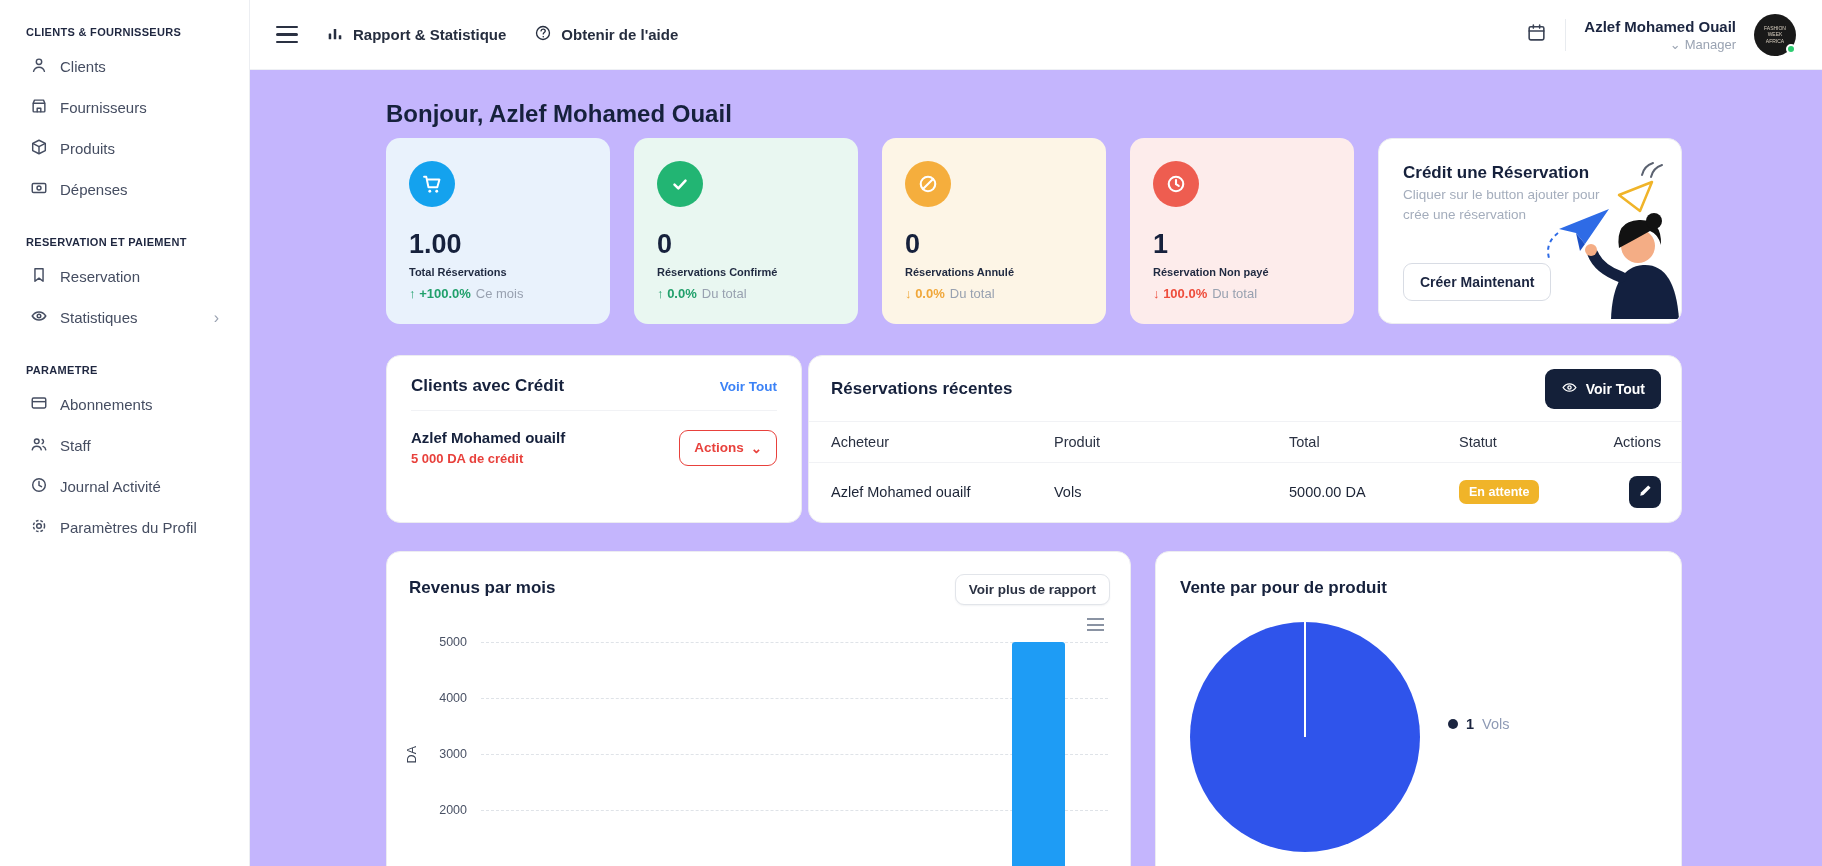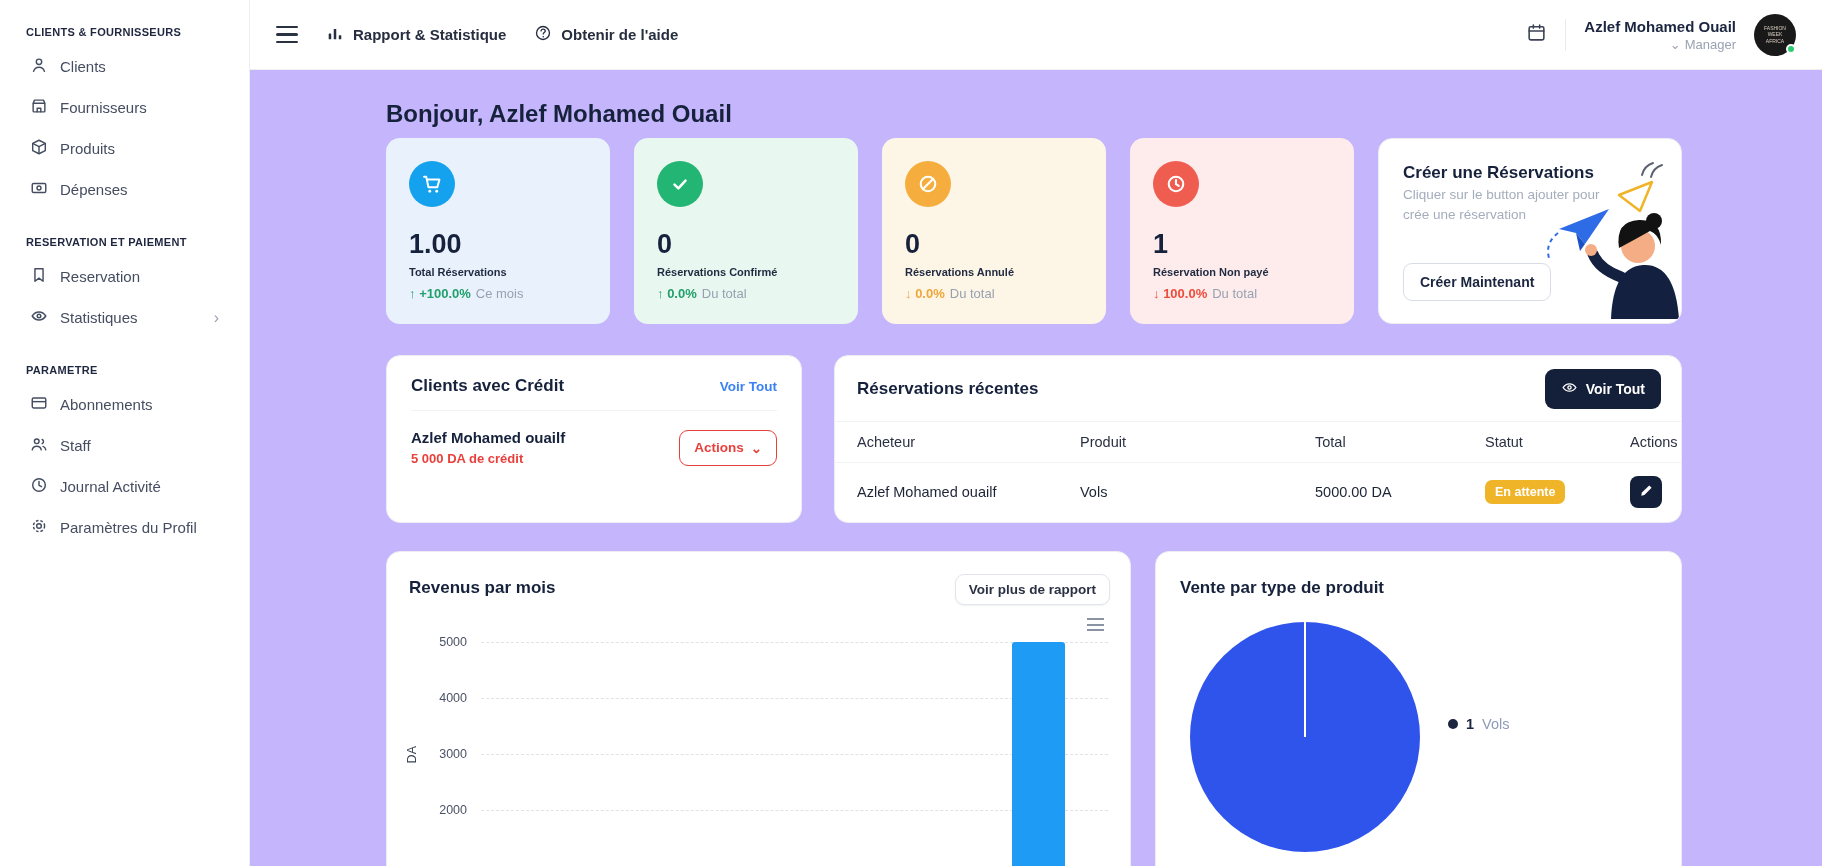--- a/index.html
+++ b/index.html
@@ -59,21 +59,21 @@
 
   .promo { flex:1; background:#fff; border:1px solid #ececf1; border-radius:14px;
     position:relative; padding:24px; overflow:hidden; }
   .promo-title { font-size:17px; font-weight:800; color:#16213c; }
   .promo-sub { font-size:13.5px; color:#a4adbc; width:205px; margin-top:2px; line-height:1.45; }
   .promo-btn { position:absolute; left:24px; bottom:22px; background:#fff; border:1px solid #d8dce4;
     border-radius:9px; padding:10px 16px; font-size:14px; color:#1b2540; font-weight:600; cursor:pointer; }
   .promo-art { position:absolute; right:0; bottom:0; }
 
   
-  .row2 { display:flex; gap:32px; margin-bottom:28px; }
+  .row2 { display:flex; gap:6px; margin-bottom:28px; }
   .credit-card { width:416px; height:168px; background:#fff; border:1px solid #ececf1;
     border-radius:14px; padding:20px 24px; }
   .card-head { display:flex; justify-content:space-between; align-items:center;
     padding-bottom:14px; border-bottom:1px solid #f1f2f5; }
   .card-title { font-size:17px; font-weight:800; color:#16213c; }
   .link { font-size:13.5px; color:#3b82f6; font-weight:600; cursor:pointer; }
   .client-row { display:flex; justify-content:space-between; align-items:center; margin-top:18px; }
   .client-name { font-size:15px; font-weight:700; color:#16213c; }
   .client-credit { font-size:13px; color:#e8413c; font-weight:600; margin-top:5px; }
   .actions-btn { border:1px solid #e8413c; color:#e8413c; background:#fff; border-radius:9px;
@@ -345,21 +345,21 @@
           </div>
           <div class="stat-value">1</div>
           <div class="stat-label">Réservation Non payé</div>
           <div class="stat-delta">
             <span class="pct down-red"><span>↓</span> <span>100.0%</span></span>
             <span class="sfx">Du total</span>
           </div>
         </div>
 
         <div class="promo">
-          <div class="promo-title">Créer une Réservations</div>
+          <div class="promo-title">Crédit une Réservation</div>
           <div class="promo-sub">Cliquer sur le button ajouter pour crée une réservation</div>
           <button class="promo-btn">Créer Maintenant</button>
           <span class="promo-art">
             <svg width="180" height="168" viewBox="0 0 180 168">
               <path d="M152 12 q-9 3 -11 12" stroke="#5b6270" stroke-width="2" fill="none" stroke-linecap="round"></path>
               <path d="M161 14 q-9 3 -11 12" stroke="#5b6270" stroke-width="2" fill="none" stroke-linecap="round"></path>
               <path d="M118 44 L151 31 L139 60 Z" fill="none" stroke="#f0b429" stroke-width="2.5" stroke-linejoin="round"></path>
               <path d="M58 78 L108 58 L84 93 L75 82 Z" fill="#2e6be6"></path>
               <path d="M75 82 L84 93 L79 100 Z" fill="#1b4fc4"></path>
               <path d="M57 82 q-13 10 -9 25" stroke="#2e6be6" stroke-width="2" fill="none" stroke-dasharray="4 4"></path>
@@ -445,21 +445,21 @@
             <span class="tick" style="top:56px;">4000</span>
             <div class="gridline" style="top:112px;"></div>
             <span class="tick" style="top:112px;">3000</span>
             <div class="gridline" style="top:168px;"></div>
             <span class="tick" style="top:168px;">2000</span>
             <div class="bar"></div>
           </div>
         </div>
 
         <div class="pie-card">
-          <div class="panel-title">Vente par type de produit</div>
+          <div class="panel-title">Vente par pour de produit</div>
           <div class="pie">
             <div class="pie-line"></div>
           </div>
           <div class="pie-legend">
             <span class="legend-dot"></span>
             <span class="legend-count">1</span>
             <span class="legend-label">Vols</span>
           </div>
         </div>
       </div>

